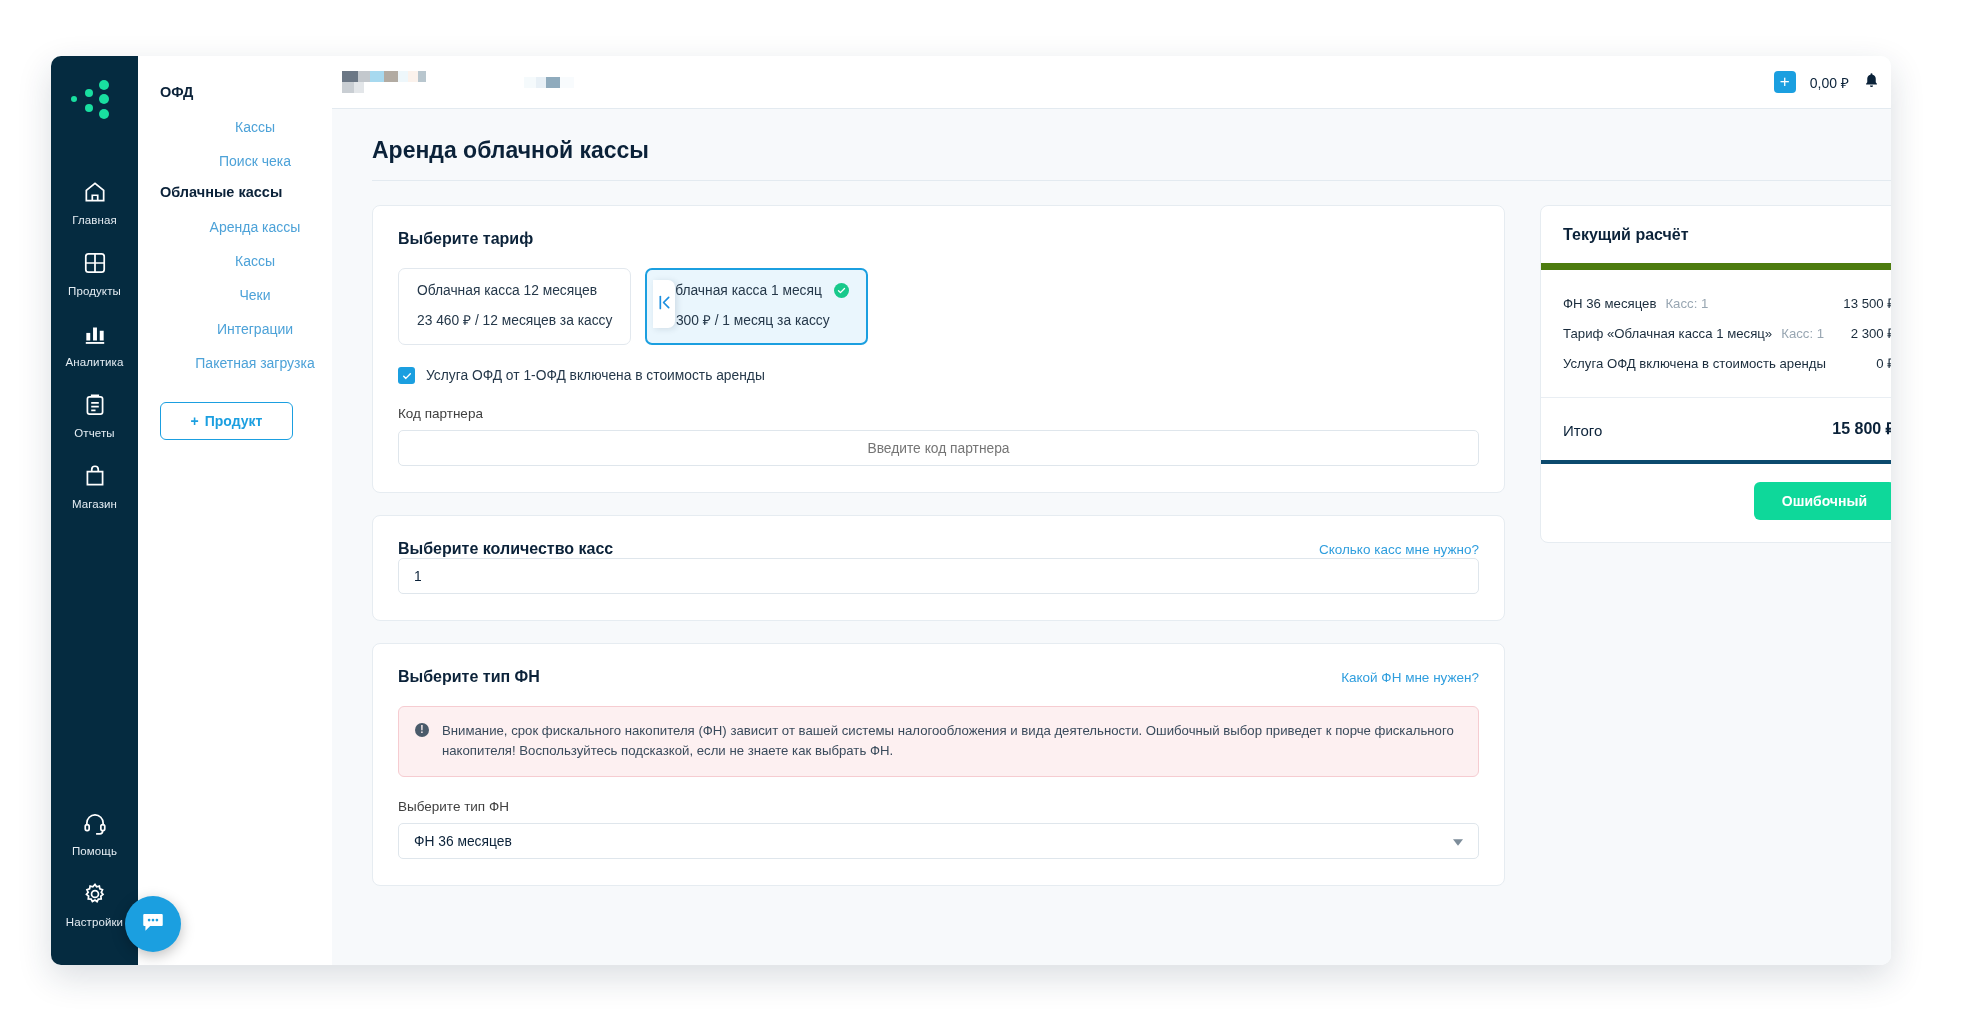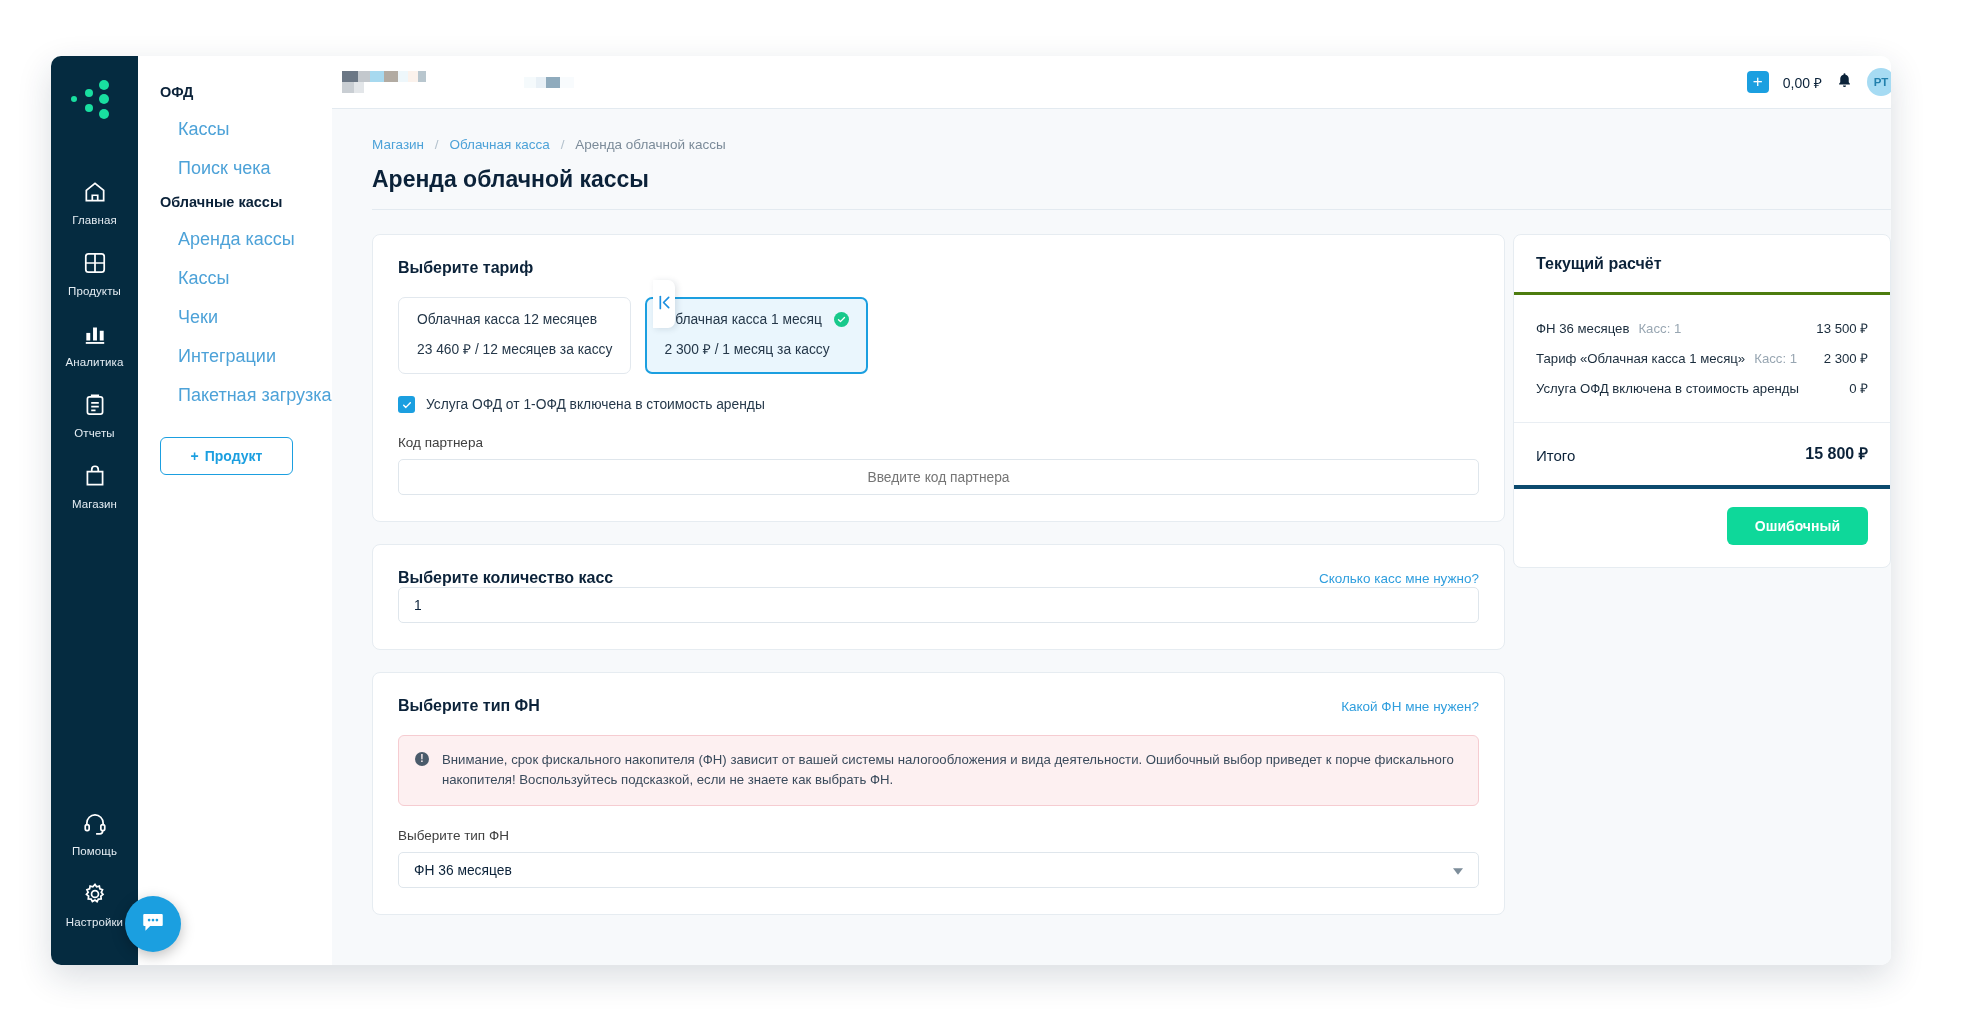--- a/index.html
+++ b/index.html
@@ -55,22 +55,22 @@
   
   #subnav {
     width: 194px; flex: 0 0 194px; background:#ffffff;
     padding: 22px 0 0 0; position: relative;
   }
   .nav-group {
     font-size: 14.5px; font-weight: bold; color: #0b2239;
     padding: 6px 0 10px 22px;
   }
   .nav-link {
-    display:block; font-size: 18px; color: #4da2d8;
-    padding: 9px 0 9px 40px; cursor: pointer; white-space: nowrap;
+    display:block; font-size: 14px; color: #4da2d8;
+    padding: 9px 0 9px 40px; cursor: pointer; white-space: nowrap; text-align: center;
   }
   #add-product-btn {
     margin: 22px 0 0 22px; width: 133px; height: 38px;
     border: 1px solid #1b9fe0; border-radius: 6px;
     color: #1b9fe0; font-size: 14px; font-weight: bold;
     background: #fff; cursor: pointer;
     display:flex; align-items:center; justify-content:center; gap: 6px;
   }
 
   
@@ -101,21 +101,21 @@
 
   #scroll { flex: 1; overflow: hidden; padding: 28px 30px 0 40px; position: relative; }
 
   #breadcrumb { font-size: 13.5px; color:#7b8b99; margin-bottom: 14px; }
   #breadcrumb a { color:#4da2d8; text-decoration:none; cursor:pointer; }
   #breadcrumb .sep { color:#b3c1cc; margin: 0 7px; }
 
   #page-title { font-size: 23px; font-weight: bold; color:#0b2239; margin-bottom: 16px; }
   #title-rule { height:1px; background:#e3eaf0; margin-bottom: 24px; }
 
-  #cols { display:flex; gap: 8px; align-items:flex-start; }
+  #cols { display:flex; gap: 35px; align-items:flex-start; }
   #left-col { width: 1133px; flex: 0 0 1133px; }
   #right-col { width: 378px; flex: 0 0 378px; }
 
   .card {
     background:#ffffff; border:1px solid #e6ecf1; border-radius: 8px;
     margin-bottom: 22px;
   }
   .card-pad { padding: 24px 25px 26px; }
   .card-h { font-size: 16px; font-weight: bold; color:#0b2239; }
 
@@ -152,21 +152,21 @@
   
   #alert {
     margin-top: 20px; background:#fdf0f1; border:1px solid #f6ccd1; border-radius:6px;
     display:flex; gap: 13px; padding: 14px 16px 15px;
   }
   #alert .a-txt { font-size: 13.2px; color:#3a4b5c; line-height: 1.52; }
   .a-ico { width:14px; height:14px; border-radius:50%; background:#4a5b6b; flex:0 0 14px; margin-top:2px;
            display:flex;align-items:center;justify-content:center;color:#fdf0f1;font-size:10px;font-weight:bold;line-height:1;}
 
   
-  #calc-head { padding: 20px 22px 19px; font-size: 16px; font-weight:bold; color:#0b2239; border-bottom:3px solid #4d7c0f; }
+  #calc-head { padding: 20px 22px 19px; font-size: 16px; font-weight:bold; color:#0b2239; border-bottom:7px solid #4d7c0f; }
   #calc-lines { padding: 18px 22px 19px; border-bottom:1px solid #e9eef3; }
   .calc-line { display:flex; align-items:baseline; font-size: 13.2px; color:#1a2c3c; padding: 6px 0; }
   .calc-line .nm { }
   .calc-line .qty { color:#98a6b2; margin-left: 9px; }
   .calc-line .amt { margin-left:auto; white-space:nowrap; }
   #calc-total { padding: 19px 22px 21px; display:flex; align-items:flex-end; border-bottom:4px solid #0c4a6e; }
   #calc-total .lbl { font-size: 15px; color:#0b2239; }
   #calc-total .val { margin-left:auto; font-size: 16px; font-weight:bold; color:#0b2239; }
   #calc-cta { padding: 18px 22px 22px; display:flex; justify-content:flex-end; }
   #continue-btn {
@@ -326,27 +326,20 @@
               <path d="M12 2.5a1.4 1.4 0 0 1 1.4 1.4v.6A6 6 0 0 1 18 10.4V15l1.6 2.4a.7.7 0 0 1-.6 1.1H5a.7.7 0 0 1-.6-1.1L6 15v-4.6a6 6 0 0 1 4.6-5.9v-.6A1.4 1.4 0 0 1 12 2.5z"></path>
               <path d="M9.8 19.6h4.4a2.2 2.2 0 0 1-4.4 0z"></path>
             </svg>
         </div>
         <div id="avatar">РТ</div>
       </div>
     </div>
 
     <div id="scroll">
 
-      <div id="breadcrumb">
-        <a>Магазин</a>
-        <span class="sep">/</span>
-        <a>Облачная касса</a>
-        <span class="sep">/</span>
-        <span>Аренда облачной кассы</span>
-      </div>
 
       <div id="page-title">Аренда облачной кассы</div>
       <div id="title-rule"></div>
 
       <div id="cols">
 
         <div id="left-col">
 
           <div class="card">
             <div class="card-pad">

